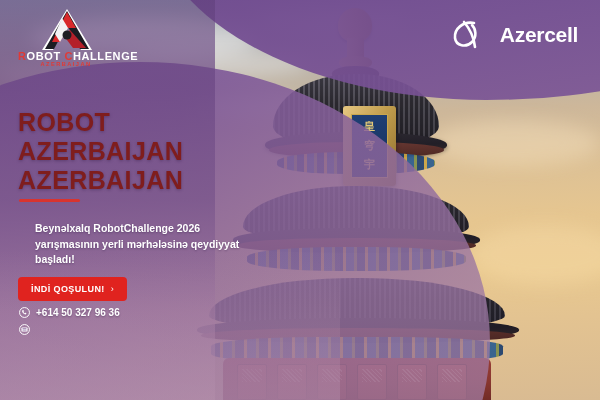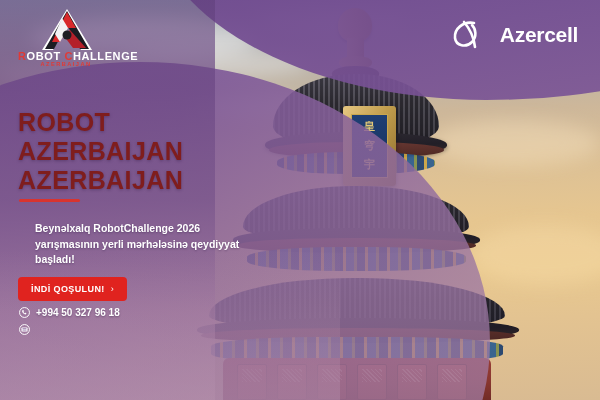--- a/index.html
+++ b/index.html
@@ -377,21 +377,21 @@
     <button id="cta">
       <span>İNDİ QOŞULUN!</span>
       <span class="chev">›</span>
     </button>
 
     <div class="contact" id="contact-phone">
       <svg class="cicon" viewBox="0 0 16 16">
         <circle cx="8" cy="8" r="7.2" fill="none" stroke="#fff" stroke-width="1.4"></circle>
         <path d="M5.2 4.6 c.9-.5 1.5.3 1.9 1 .3.6-.3.9-.5 1.2 -.2.4 .9 1.9 1.6 2.3 .4.2 .8-.5 1.2-.6 .7-.2 1.4.6 1.2 1.3 -.2.8-1.3 1.2-2.2.9 -1.9-.6-3.6-2.5-3.9-4.4 -.1-.7.1-1.4.7-1.7z" fill="#fff"></path>
       </svg>
-      <span>+994 50 327 96 18</span>
+      <span>+614 50 327 96 36</span>
     </div>
 
     <div class="contact" id="contact-web">
       <svg class="cicon" viewBox="0 0 16 16">
         <circle cx="8" cy="8" r="7.2" fill="none" stroke="#fff" stroke-width="1.4"></circle>
         <rect x="3.6" y="5" width="8.8" height="6" rx="1" fill="#fff"></rect>
         <rect x="5.1" y="6.4" width="5.8" height="1" fill="#7a5494"></rect>
         <rect x="5.1" y="8.3" width="5.8" height="1" fill="#7a5494"></rect>
       </svg>
     </div>

